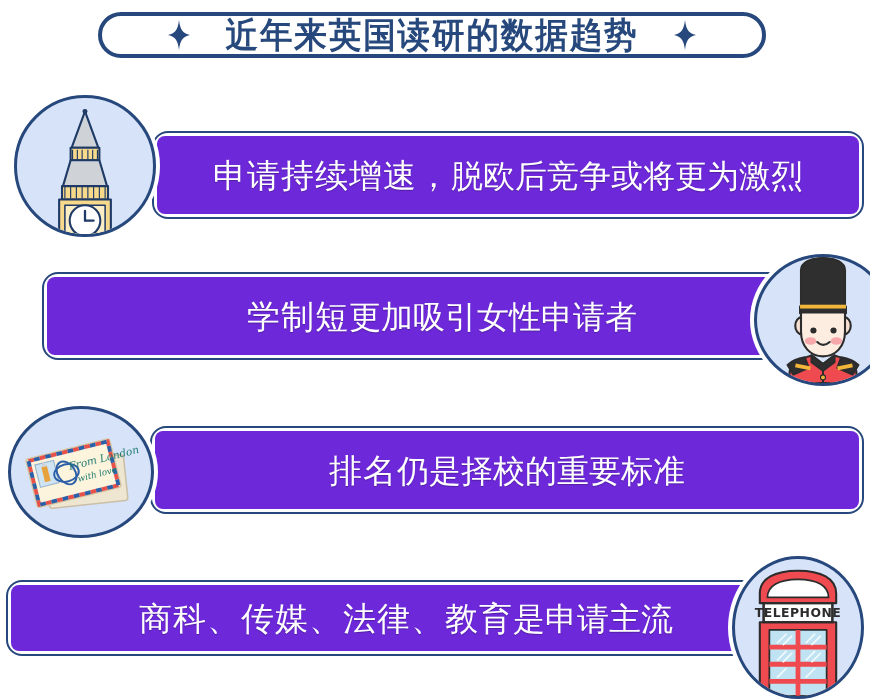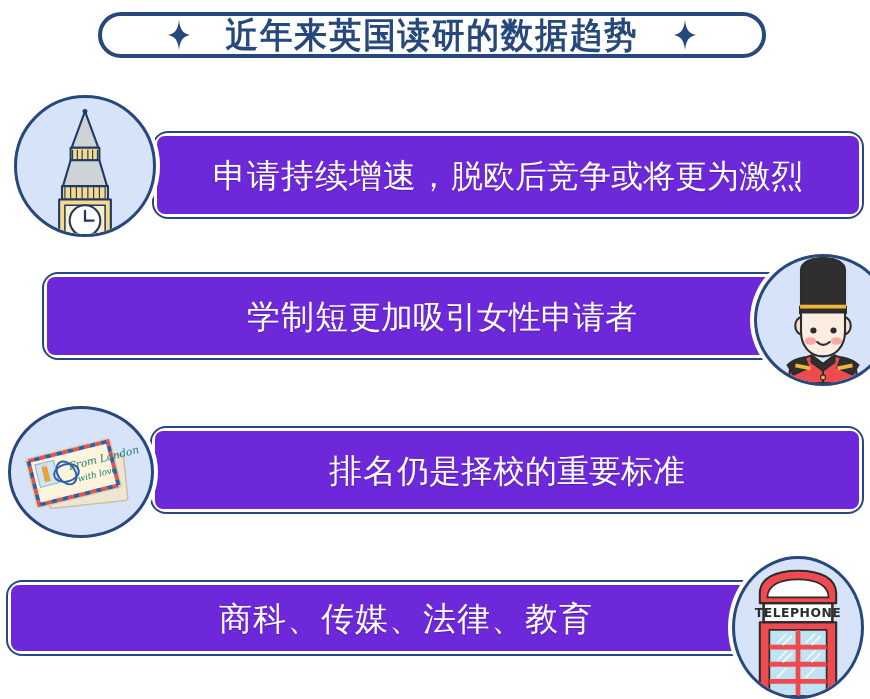--- a/index.html
+++ b/index.html
@@ -252,20 +252,21 @@
       </span>
     </div>
   </div>
 </div>
 
 <div class="row" id="row4">
   <div class="bar">
     <div class="bar-inner">
       <span class="bar-text">
         <span class="t-big">商科、传媒、法律、教育</span>
+          <span class="t-small">是申请主流</span>
       </span>
     </div>
   </div>
   <div class="icon-circle">
     <svg viewBox="0 0 132 143" width="132" height="143">
       <g stroke="#2c2c2c" stroke-width="2.2" stroke-linejoin="round">
         <path d="M26 36 C26 20 42 12 66 12 C90 12 106 20 106 36 L106 46 L26 46 Z" fill="#ef4a4f"></path>
         <path d="M34 40 C34 28 46 21 66 21 C86 21 98 28 98 40 Z" fill="#ffffff" stroke-width="1.8"></path>
         <rect x="30" y="46" width="72" height="20" fill="#ffffff"></rect>
         <rect x="26" y="66" width="80" height="77" fill="#ef4a4f"></rect>

